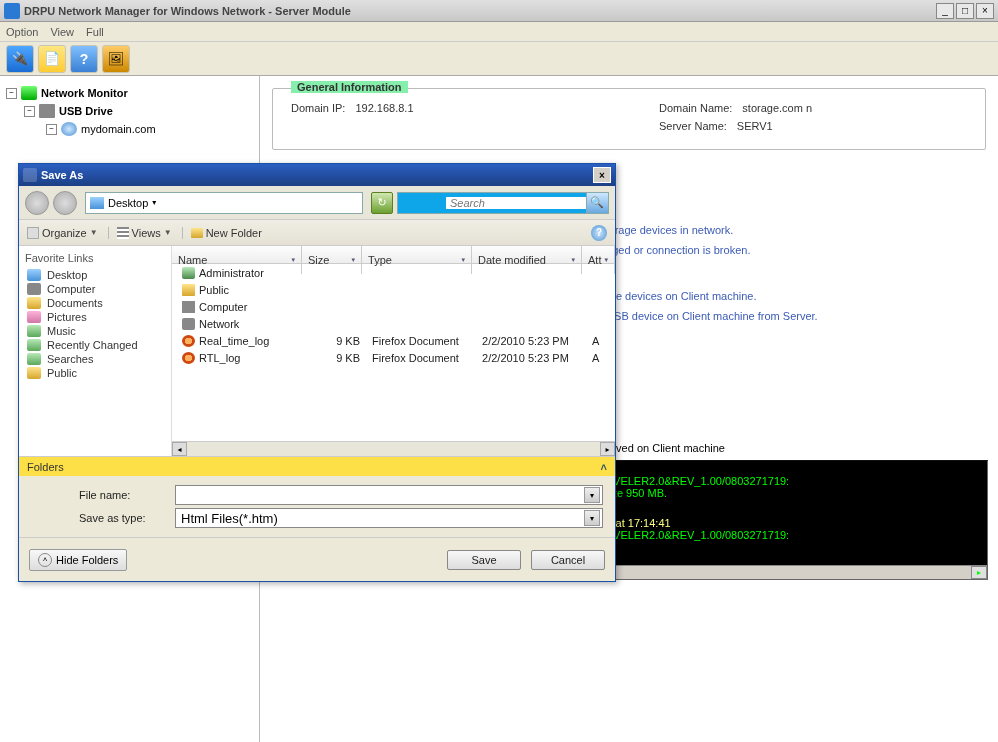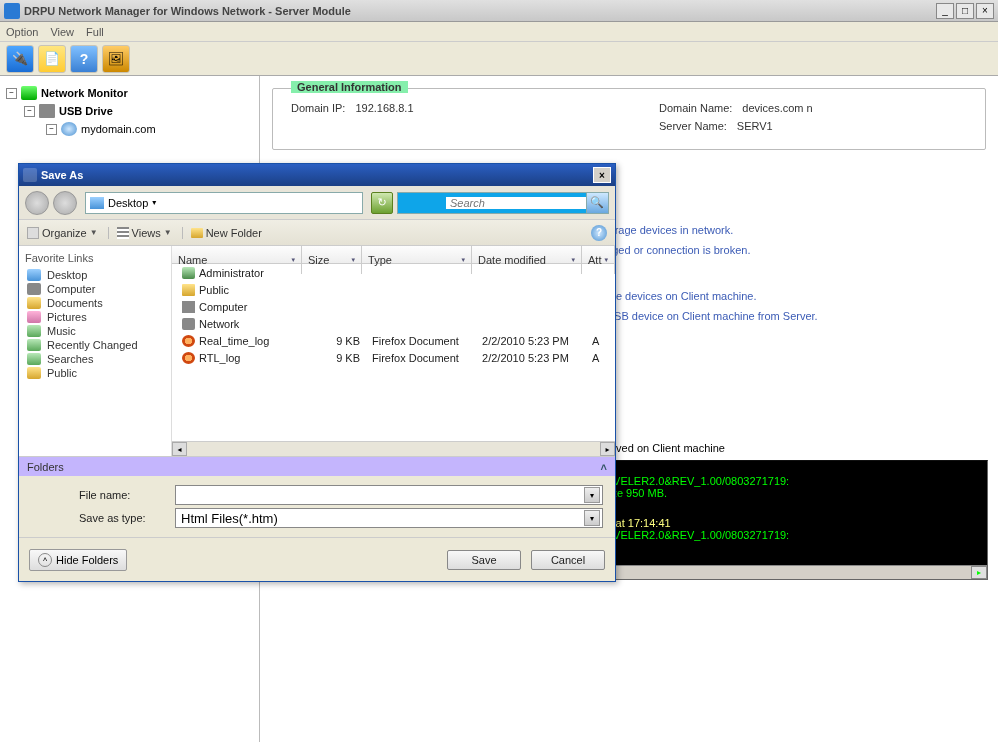--- a/index.html
+++ b/index.html
@@ -118,21 +118,21 @@
 .c-name{width:130px; display:flex;align-items:center;gap:4px;} .c-size{width:60px;text-align:right;} .c-type{width:110px} .c-date{width:110px} .c-att{flex:1}
 .fr-icon{width:13px;height:12px;flex:0 0 13px;}
 .ico-folder{background:linear-gradient(#ffe38a,#d6a62e);border-radius:1px;}
 .ico-user{background:linear-gradient(#b8e8b8,#4a8a4a);border-radius:2px;}
 .ico-net{background:#888;border-radius:2px;}
 .ico-ff{background:radial-gradient(#ffb060 40%,#d04810 41%);border-radius:50%;}
 .file-scrollbar { position:absolute; bottom:0; left:0; right:0; height:15px; background:#e8e5d9; border-top:1px solid #ccc;}
 .file-scrollbar .arrow{position:absolute;top:0;width:15px;height:14px;background:#ddd;border:1px solid #aaa;display:flex;align-items:center;justify-content:center;font-size:8px;cursor:pointer;}
 .file-scrollbar .arrow.l{left:0}.file-scrollbar .arrow.r{right:0}
 
-.folders-toggle { height: 20px; background:#c4b5fd; border-top:1px solid #ccc; display:flex; align-items:center; padding:0 8px; color:#333;}
+.folders-toggle { height: 20px; background:#fde047; border-top:1px solid #ccc; display:flex; align-items:center; padding:0 8px; color:#333;}
 .folders-toggle .chev { margin-left:auto; color:#356; font-weight:bold; cursor:pointer; }
 
 .dlg-fields { padding: 6px 12px 6px 60px; background:#ece9d8; }
 .fieldrow { display:flex; align-items:center; gap:6px; margin: 3px 0;}
 .fieldrow label { width: 90px; text-align:left; color:#222; }
 .combo { flex:1; border:1px solid #888; background:#fff; height:20px; display:flex; align-items:center; padding:0 2px;}
 .combo input { flex:1; border:0; outline:0; padding:0 3px; font-size:13px; }
 .combo .cbtn { width:16px; height:16px; background:linear-gradient(#eee,#ccc); border:1px solid #999; display:flex; align-items:center; justify-content:center; font-size:8px; cursor:pointer;}
 
 .dlg-footer { height:44px; background:#ece9d8; border-top:1px solid #ccc; display:flex; align-items:center; padding: 0 10px; gap:10px;}
@@ -192,21 +192,21 @@
     <div class="fieldset">
       <span class="legend">General Information</span>
       <div class="content">
         <div class="info-row">
           <div class="info-cell">
             <span class="info-label">Domain IP:</span>
             <span class="info-value">192.168.8.1</span>
           </div>
           <div class="info-cell">
             <span class="info-label">Domain Name:</span>
-            <span class="info-value">devices.com  n</span>
+            <span class="info-value">storage.com  n</span>
           </div>
         </div>
         <div class="info-row">
           <div class="info-cell"></div>
           <div class="info-cell">
             <span class="info-label">Server Name:</span>
             <span class="info-value">SERV1</span>
           </div>
         </div>
       </div>

